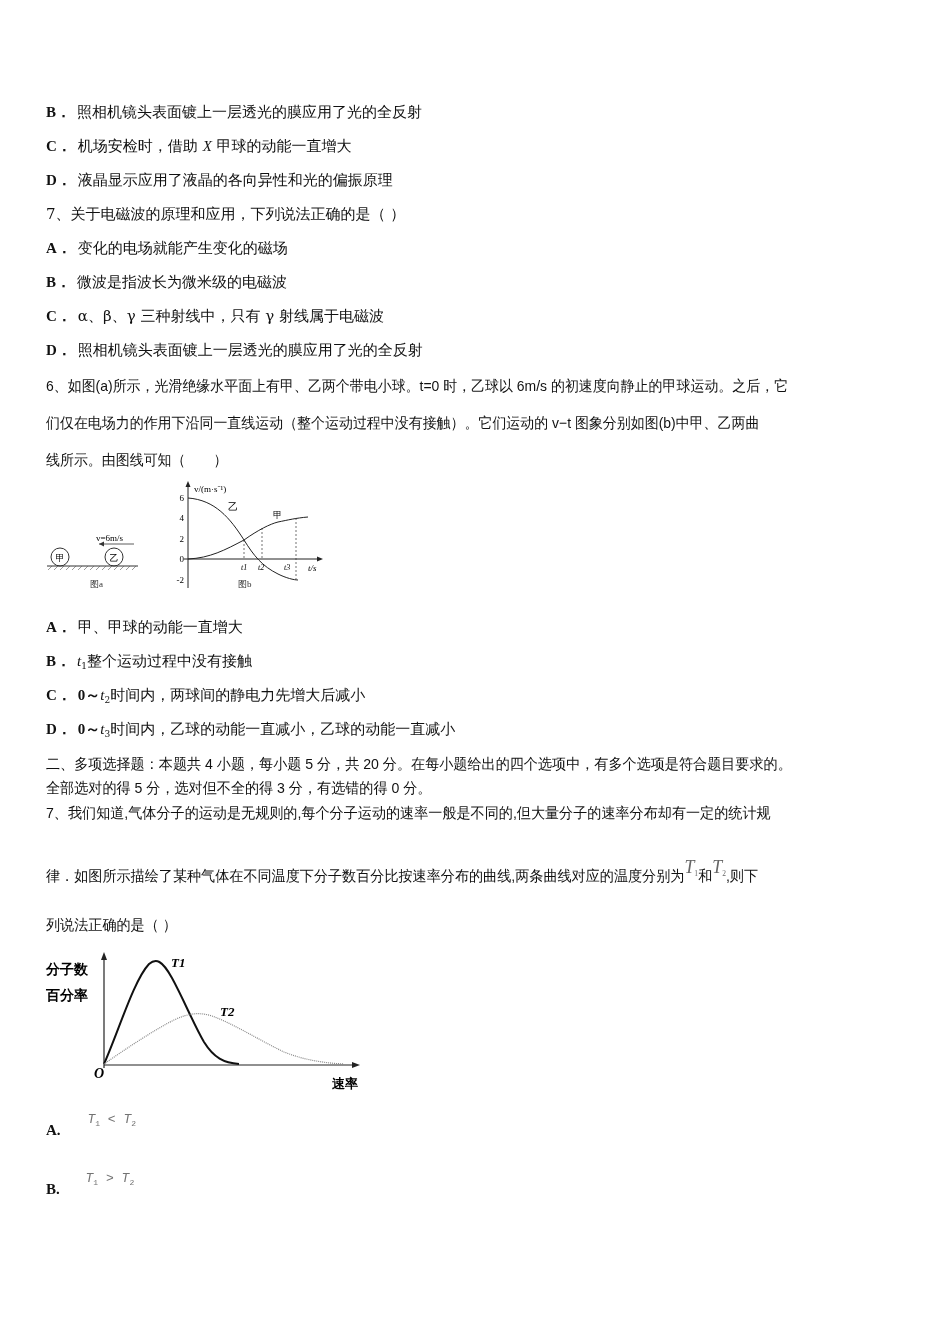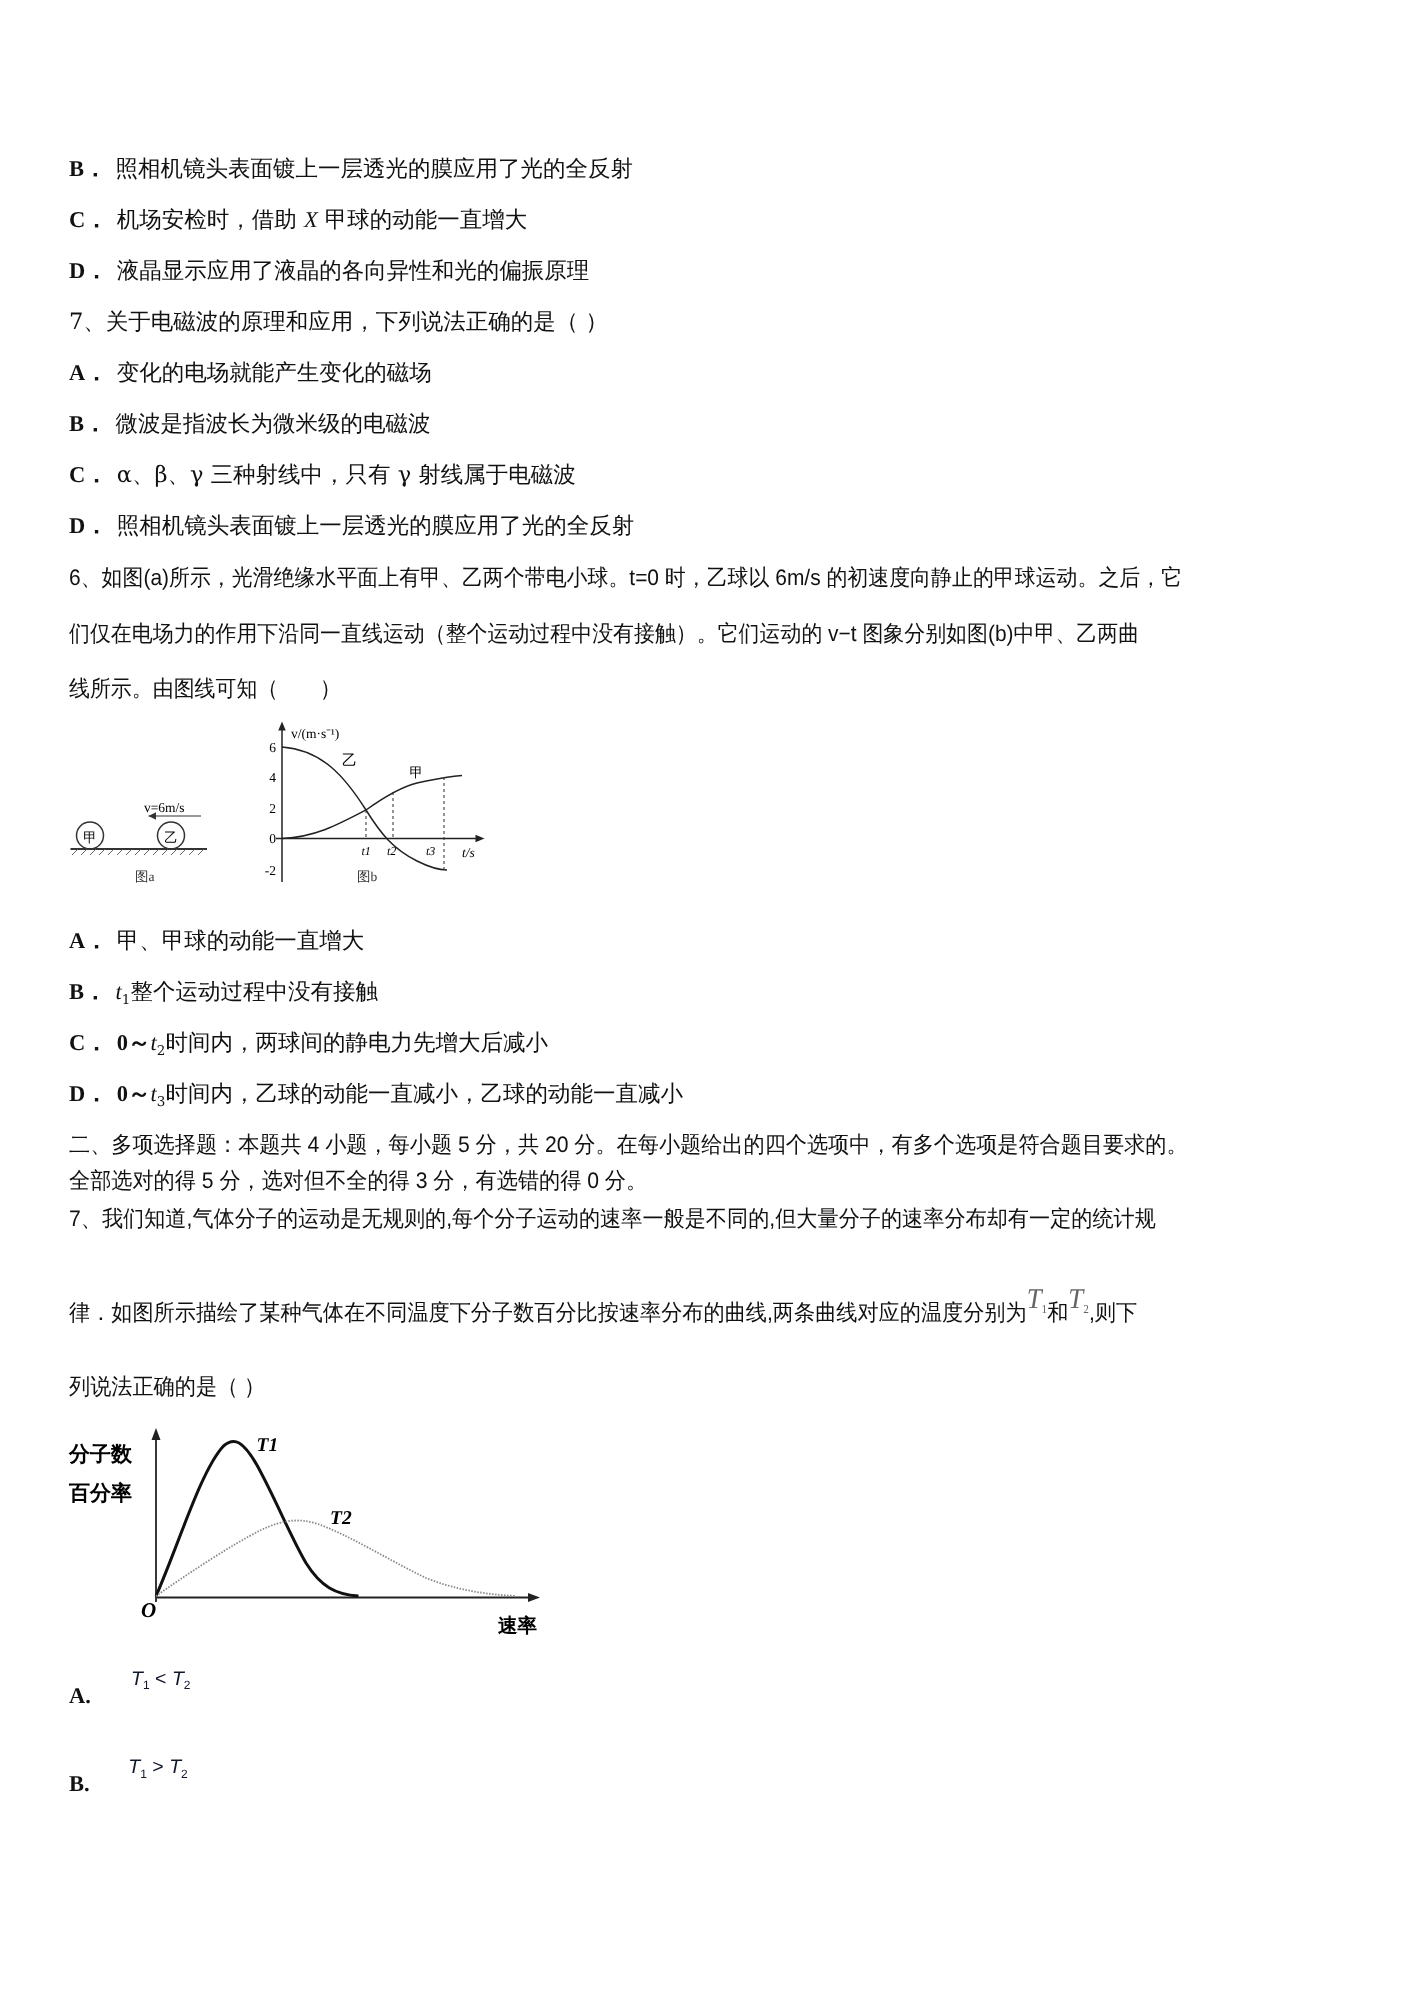--- a/index.html
+++ b/index.html
@@ -5,21 +5,21 @@
   html, body { margin:0; padding:0; background:#ffffff; }
   body { width:950px; height:1344px; position:relative; overflow:hidden;
          font-family:"DejaVu Serif","Liberation Serif",serif; color:#111; }
   .line { position:absolute; left:46px; font-size:15px; line-height:20px; white-space:nowrap; }
   .lbl { font-weight:bold; font-family:"Liberation Serif",serif; margin-right:6px; }
   .cond { font-family:"Liberation Sans",sans-serif; font-size:15px; transform-origin:left center; }
   i.m { font-style:italic; font-family:"Liberation Serif",serif; }
   b.m { font-family:"Liberation Serif",serif; }
   sub { font-size:9px; vertical-align:-3px; }
   .fig { position:absolute; }
-  .math-small { color:#0f172a; font-family:Liberation Sans, sans-serif; font-style:italic; font-size:13px; }
+  .math-small { color:#737373; font-family:Liberation Mono, monospace; font-style:italic; font-size:13px; }
   .math-small sub { font-size:8px; font-style:normal; }
   .tsym { font-family:"Liberation Serif",serif; font-style:italic; color:#666; font-size:19px; position:relative; top:-8px; }
   .tsym sub { font-size:8px; font-style:normal; }
 </style>
 </head>
 <body>
 
 <div class="line" style="top:102px">
   <span class="lbl">B．</span><span>照相机镜头表面镀上一层透光的膜应用了光的全反射</span>
 </div>

